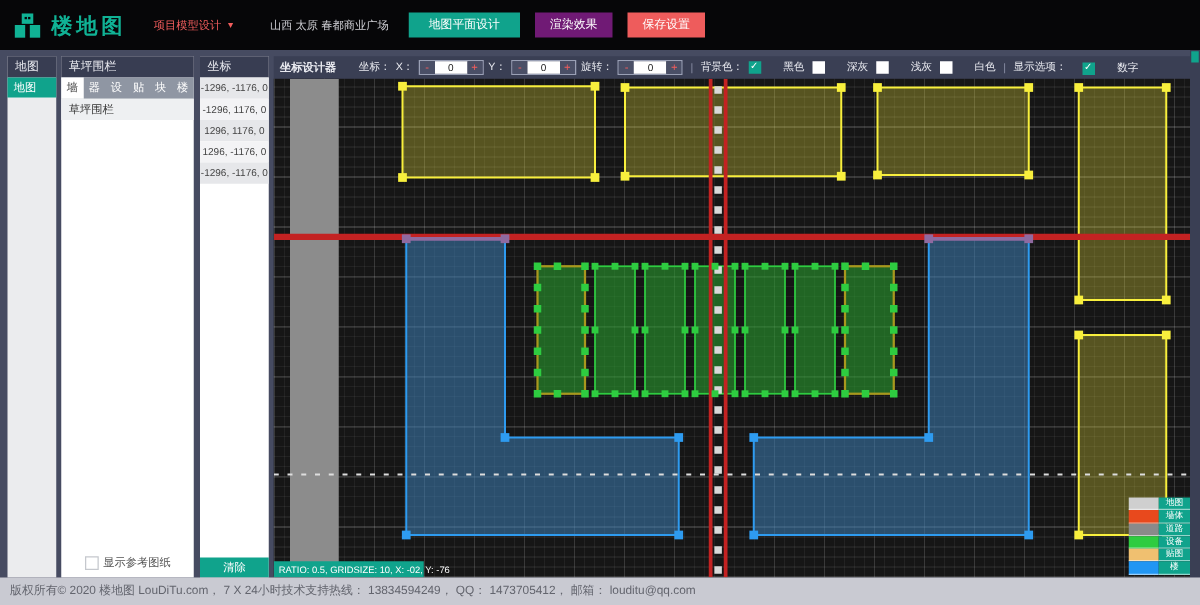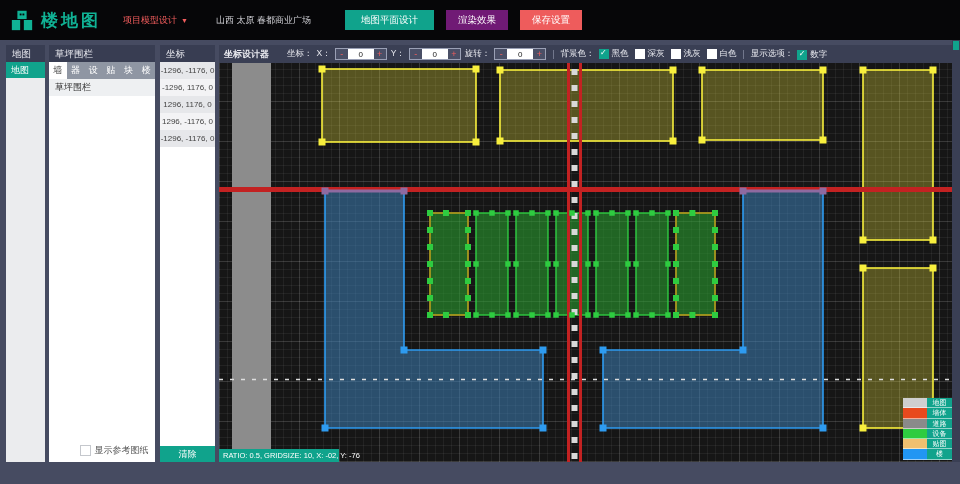--- a/index.html
+++ b/index.html
@@ -8,55 +8,55 @@
   .app{position:relative;width:960px;height:484px;background:#464b61;overflow:hidden;}
 
   
   .topbar{position:absolute;left:0;top:0;width:960px;height:40px;background:#060608;display:flex;align-items:center;}
   .logo{display:flex;align-items:flex-end;margin-left:10px;}
   .logo-text{color:#10b295;font-size:17px;font-weight:bold;letter-spacing:3px;margin-left:7px;}
   .proj-menu{color:#f25d5d;font-size:9px;margin-left:22px;display:flex;align-items:center;gap:4px;cursor:pointer;}
   .caret{font-size:7px;}
   .crumb{color:#cfcfd4;font-size:9px;margin-left:28px;}
   .tb-btn{height:20px;line-height:20px;font-size:9.5px;color:#fff;text-align:center;margin-left:12px;padding:0 12px;cursor:pointer;}
-  .tb-btn.teal{background:#10a38c;padding:0 16px;margin-left:34px;}
+  .tb-btn.teal{background:#10a38c;padding:0 16px;margin-left:16px;}
   .tb-btn.dark{background:#701a75;}
   .tb-btn.red{background:#ee5c5c;}
   .topbar-right{margin-left:auto;margin-right:16px;display:flex;align-items:center;gap:8px;color:#f25d5d;font-size:9.5px;}
   .logout{margin-left:10px;cursor:pointer;}
   .exit-ic{font-size:11px;cursor:pointer;}
 
   
   .panel{position:absolute;top:45px;height:417px;background:#fff;}
   .p-head{height:17px;background:#383d52;color:#e8e9ef;font-size:9.5px;line-height:17px;padding-left:6px;}
   .panel-map{left:6px;width:39px;background:#ebecee;}
   .map-item{height:16px;background:#10a38c;color:#fff;font-size:9px;line-height:16px;padding-left:5px;cursor:pointer;}
   .panel-objects{left:49px;width:106px;}
   .obj-tabs{height:17px;background:#8f96a3;display:flex;}
   .obj-tab{flex:1;color:#fff;font-size:9px;line-height:17px;text-align:center;cursor:pointer;}
   .obj-tab.active{background:#fff;color:#333;}
   .obj-item{height:17px;background:#eef0f2;color:#333;font-size:9px;line-height:17px;padding-left:6px;cursor:pointer;}
-  .ref-row{position:absolute;bottom:5px;left:12px;width:100%;display:flex;align-items:center;justify-content:center;gap:4px;}
+  .ref-row{position:absolute;bottom:5px;left:0;width:100%;display:flex;align-items:center;justify-content:center;gap:4px;}
   .ref-box{width:11px;height:11px;background:#fff;border:1px solid #c5c8cd;}
   .ref-label{font-size:9px;color:#555;}
   .panel-coords{left:160px;width:55px;}
   .coord-row{height:17px;font-size:8px;color:#444;line-height:17px;text-align:center;white-space:nowrap;overflow:hidden;}
   .coord-row.odd{background:#e6e7ea;}
   .coord-row.even{background:#f3f3f5;}
   .clear-btn{position:absolute;bottom:0;left:0;width:100%;height:16px;background:#10a38c;color:#fff;font-size:9px;line-height:16px;text-align:center;cursor:pointer;margin-top:24px;}
 
   
   .workspace{position:absolute;left:219px;top:45px;width:733px;height:417px;}
   .ws-toolbar{height:18px;background:#3a3f54;display:flex;align-items:center;gap:4px;padding:0 5px;color:#e8e9ef;font-size:8.5px;white-space:nowrap;overflow:hidden;}
   .ws-title{font-weight:bold;margin-right:14px;font-size:9px;}
   .sep{color:#8a8fa5;margin:0 2px;}
   .spin{display:flex;align-items:center;border:1px solid #9aa0b5;height:12px;}
   .spin .sbtn{width:12px;height:100%;background:#4a4f66;color:#f25d5d;font-size:9px;line-height:10px;text-align:center;cursor:pointer;}
   .spin input{width:26px;height:100%;border:none;background:#fff;color:#222;font-size:8px;text-align:center;font-family:"Liberation Sans",sans-serif;}
-  .chk-item{display:flex;align-items:center;gap:3px;cursor:pointer;}
+  .chk-item{display:flex;align-items:center;gap:18px;cursor:pointer;justify-content:flex-end;}
   .chk{width:10px;height:10px;background:#fff;display:inline-block;position:relative;}
   .chk.checked{background:#10a38c;}
   .chk.checked::after{content:"\2713";position:absolute;left:1.5px;top:-1px;color:#fff;font-size:8px;}
 
   
   .canvas{position:absolute;left:0;top:18px;width:733px;height:399px;background-color:#161616;
     background-image:
       repeating-linear-gradient(0deg, rgba(255,255,255,.10) 0 1px, transparent 1px 40px),
       repeating-linear-gradient(90deg, rgba(255,255,255,.10) 0 1px, transparent 1px 40px),
       repeating-linear-gradient(0deg, rgba(255,255,255,.055) 0 1px, transparent 1px 8px),
@@ -386,14 +386,15 @@
           </div>
         </div>
       <div class="ratio-box">RATIO: 0.5, GRIDSIZE: 10, X: -02, Y: -76</div>
     </div>
   </section>
 
   <div class="scroll-strip">
     <div class="scroll-thumb"></div>
   </div>
 
+  <footer class="footer">版权所有© 2020 楼地图 LouDiTu.com， 7 X 24小时技术支持热线： 13834594249， QQ： 1473705412， 邮箱： louditu@qq.com</footer>
 
 </div>
 
 </body></html>

